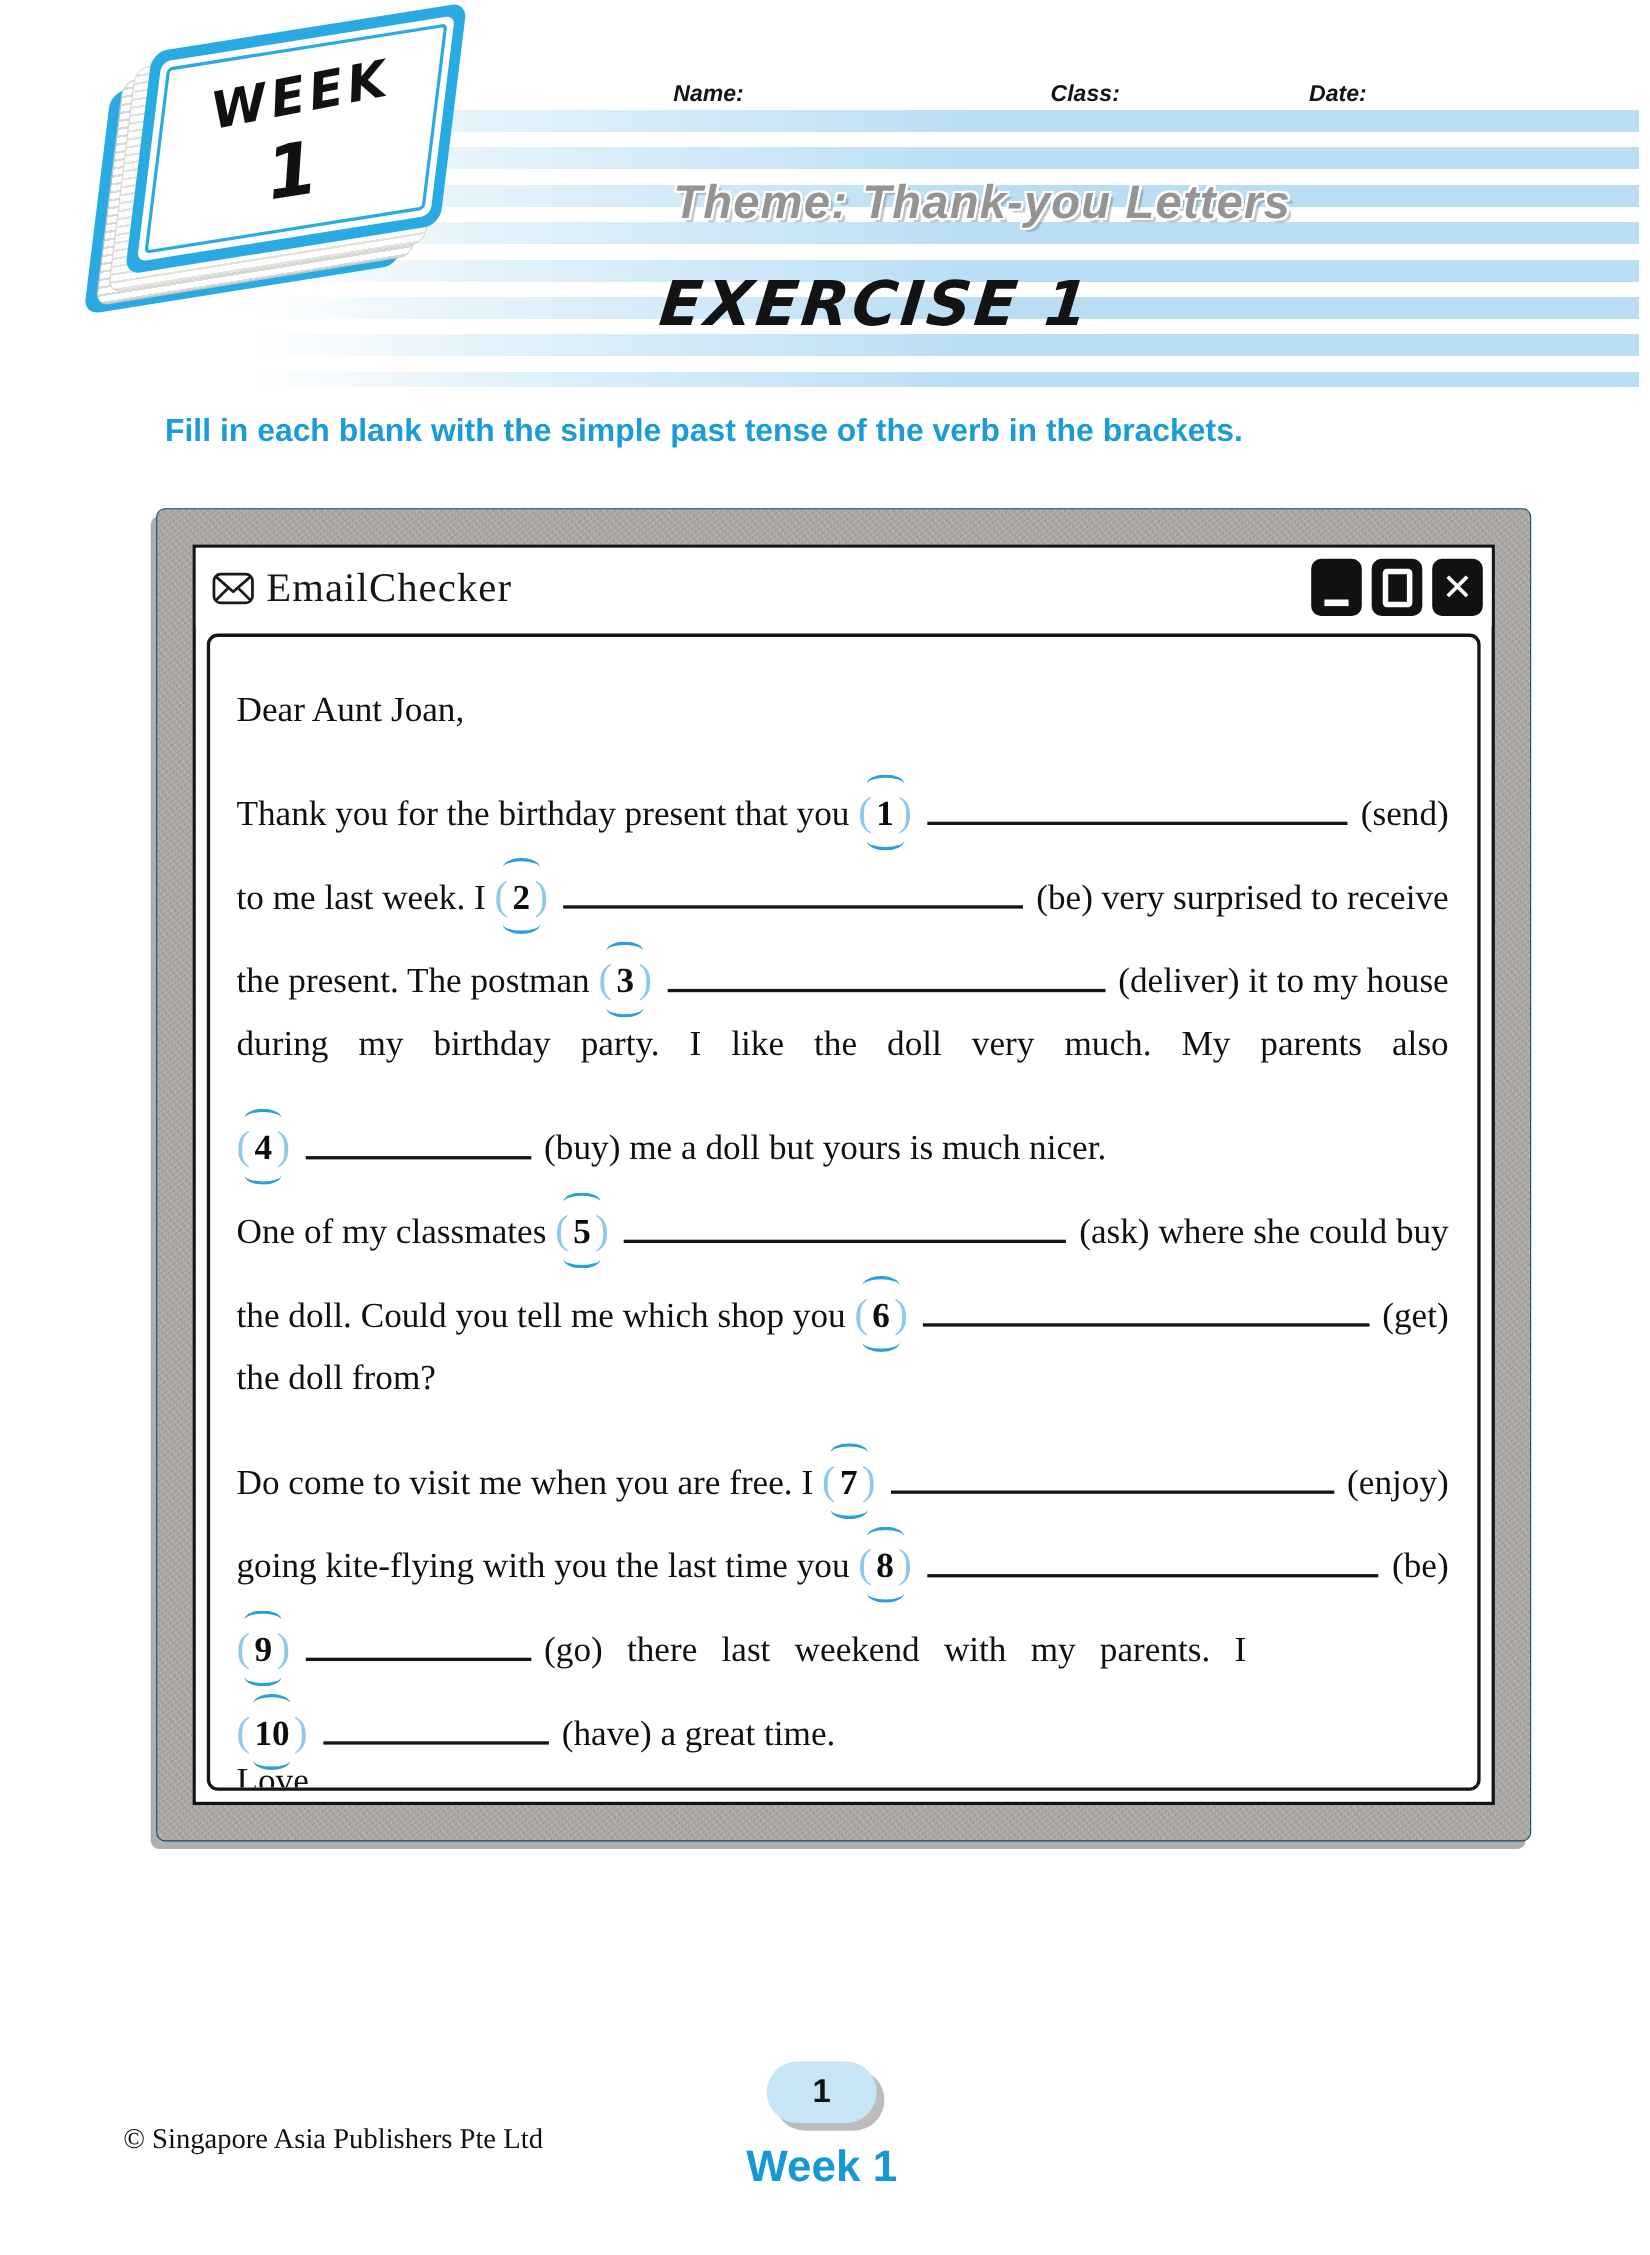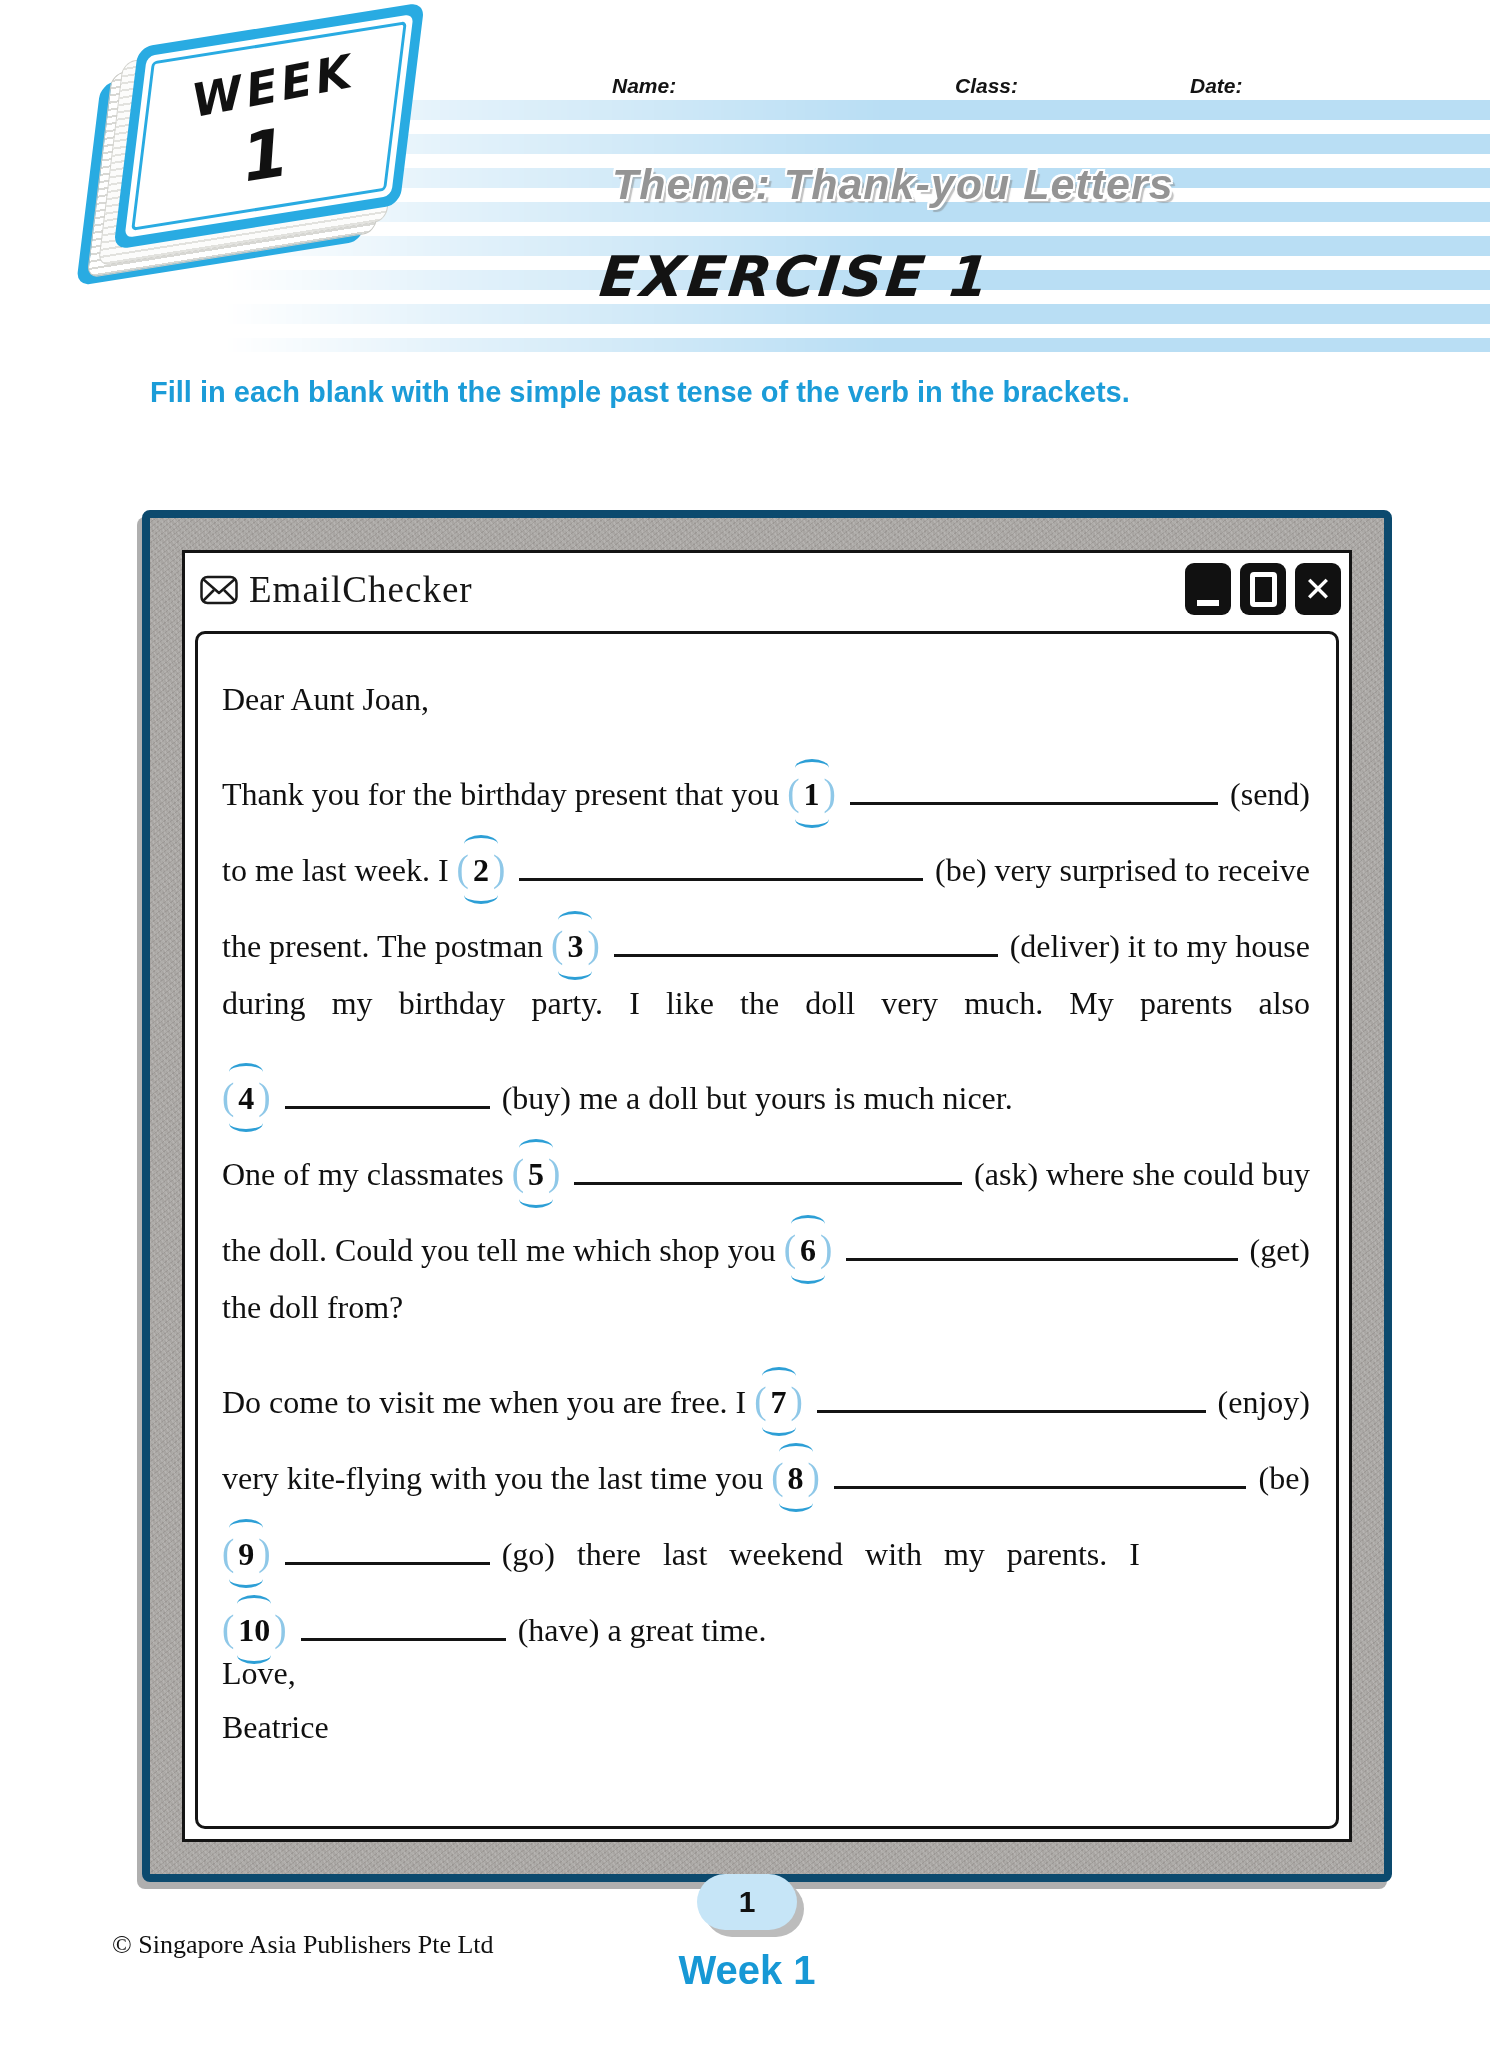--- a/index.html
+++ b/index.html
@@ -44,23 +44,23 @@
   .cover-gap{background:#ffffff;border-radius:8px;height:100%;padding:6px;box-sizing:border-box;}
   .cover-line{border:3px solid #29abe2;border-radius:5px;height:100%;box-sizing:border-box;
     display:flex;flex-direction:column;align-items:center;justify-content:center;
     background:#ffffff;}
   .week-word{font-family:"DejaVu Sans",sans-serif;font-weight:900;font-style:italic;
     font-size:46px;letter-spacing:4px;color:#111;transform:skewX(14deg) rotate(-2deg);}
   .week-num{font-family:"DejaVu Sans",sans-serif;font-weight:900;font-style:italic;
     font-size:66px;color:#111;transform:skewX(14deg);margin-top:2px;}
 
   
-  .frame{position:absolute;left:142px;top:462px;width:1250px;height:1372px;z-index:2;
-    background:#a8a5a2;border:8px solid #0c4a6e;border-radius:8px;box-sizing:border-box;
-    box-shadow:-5px 7px 0 rgba(95,95,95,.5);margin-top:48px;}
+  .frame{position:absolute;left:142px;top:462px;width:1250px;height:1212px;z-index:2;
+    background:#a8a5a2;border:1px solid #0c4a6e;border-radius:8px;box-sizing:border-box;
+    box-shadow:-5px 7px 0 rgba(95,95,95,.5);}
   .frame::before{content:"";position:absolute;inset:0;border-radius:4px;pointer-events:none;
     background:
       repeating-linear-gradient(47deg,rgba(255,255,255,.10) 0 2px,rgba(0,0,0,0) 2px 5px),
       repeating-linear-gradient(-38deg,rgba(70,64,58,.13) 0 1px,rgba(0,0,0,0) 1px 4px),
       repeating-linear-gradient(84deg,rgba(255,255,255,.08) 0 1px,rgba(0,0,0,0) 1px 3px);}
   .win{position:absolute;inset:32px;background:#ffffff;border:3px solid #141414;}
   .titlebar{position:absolute;left:0;right:0;top:0;height:72px;display:flex;
     align-items:center;padding:0 8px 0 14px;box-sizing:border-box;background:#ffffff;}
   .apptitle{font-family:"Liberation Serif",serif;font-size:37px;color:#161616;
     margin-left:10px;letter-spacing:1px;}
@@ -228,21 +228,21 @@
             <span class="txt">Do come to visit me when you are free. I</span>
             <span class="marker">
               <span class="paren">(</span>
               <span class="numwrap"><span class="arc arc-top"></span><span class="num">7</span><span class="arc arc-bot"></span></span>
               <span class="paren">)</span>
             </span>
             <span class="blank grow"></span>
             <span class="txt">(enjoy)</span>
           </div>
           <div class="line flexfill">
-            <span class="txt">very kite-flying with you the last time you</span>
+            <span class="txt">going kite-flying with you the last time you</span>
             <span class="marker">
               <span class="paren">(</span>
               <span class="numwrap"><span class="arc arc-top"></span><span class="num">8</span><span class="arc arc-bot"></span></span>
               <span class="paren">)</span>
             </span>
             <span class="blank grow"></span>
             <span class="txt">(be)</span>
           </div>
           <div class="line flexline">
             <span class="marker lead">

